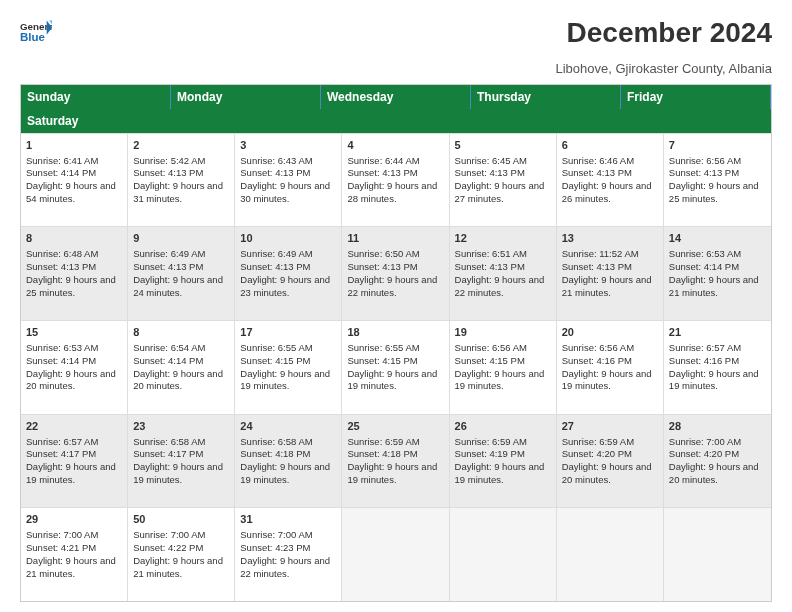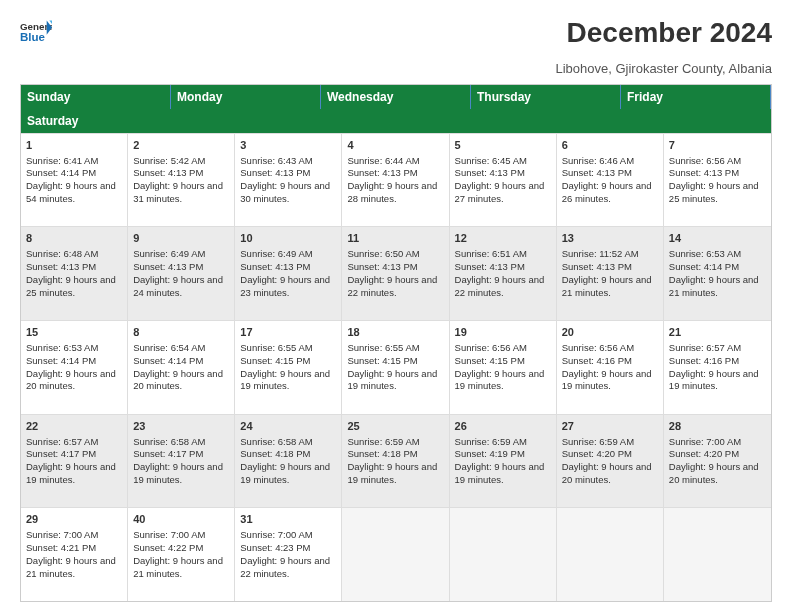--- a/index.html
+++ b/index.html
@@ -156,21 +156,21 @@
           <div class="cal-cell shaded"><span class="day-num">22</span><span>Sunrise: 6:57 AM</span><br><span>Sunset: 4:17 PM</span><br><span>Daylight: 9 hours and 19 minutes.</span></div>
           <div class="cal-cell shaded"><span class="day-num">23</span><span>Sunrise: 6:58 AM</span><br><span>Sunset: 4:17 PM</span><br><span>Daylight: 9 hours and 19 minutes.</span></div>
           <div class="cal-cell shaded"><span class="day-num">24</span><span>Sunrise: 6:58 AM</span><br><span>Sunset: 4:18 PM</span><br><span>Daylight: 9 hours and 19 minutes.</span></div>
           <div class="cal-cell shaded"><span class="day-num">25</span><span>Sunrise: 6:59 AM</span><br><span>Sunset: 4:18 PM</span><br><span>Daylight: 9 hours and 19 minutes.</span></div>
           <div class="cal-cell shaded"><span class="day-num">26</span><span>Sunrise: 6:59 AM</span><br><span>Sunset: 4:19 PM</span><br><span>Daylight: 9 hours and 19 minutes.</span></div>
           <div class="cal-cell shaded"><span class="day-num">27</span><span>Sunrise: 6:59 AM</span><br><span>Sunset: 4:20 PM</span><br><span>Daylight: 9 hours and 20 minutes.</span></div>
           <div class="cal-cell shaded"><span class="day-num">28</span><span>Sunrise: 7:00 AM</span><br><span>Sunset: 4:20 PM</span><br><span>Daylight: 9 hours and 20 minutes.</span></div>
         </div>
         <div class="cal-week">
           <div class="cal-cell"><span class="day-num">29</span><span>Sunrise: 7:00 AM</span><br><span>Sunset: 4:21 PM</span><br><span>Daylight: 9 hours and 21 minutes.</span></div>
-          <div class="cal-cell"><span class="day-num">40</span><span>Sunrise: 7:00 AM</span><br><span>Sunset: 4:22 PM</span><br><span>Daylight: 9 hours and 21 minutes.</span></div>
+          <div class="cal-cell"><span class="day-num">50</span><span>Sunrise: 7:00 AM</span><br><span>Sunset: 4:22 PM</span><br><span>Daylight: 9 hours and 21 minutes.</span></div>
           <div class="cal-cell"><span class="day-num">31</span><span>Sunrise: 7:00 AM</span><br><span>Sunset: 4:23 PM</span><br><span>Daylight: 9 hours and 22 minutes.</span></div>
           <div class="cal-cell empty"></div>
           <div class="cal-cell empty"></div>
           <div class="cal-cell empty"></div>
           <div class="cal-cell empty"></div>
         </div>
       </div>
   </div>
 </div>
 

